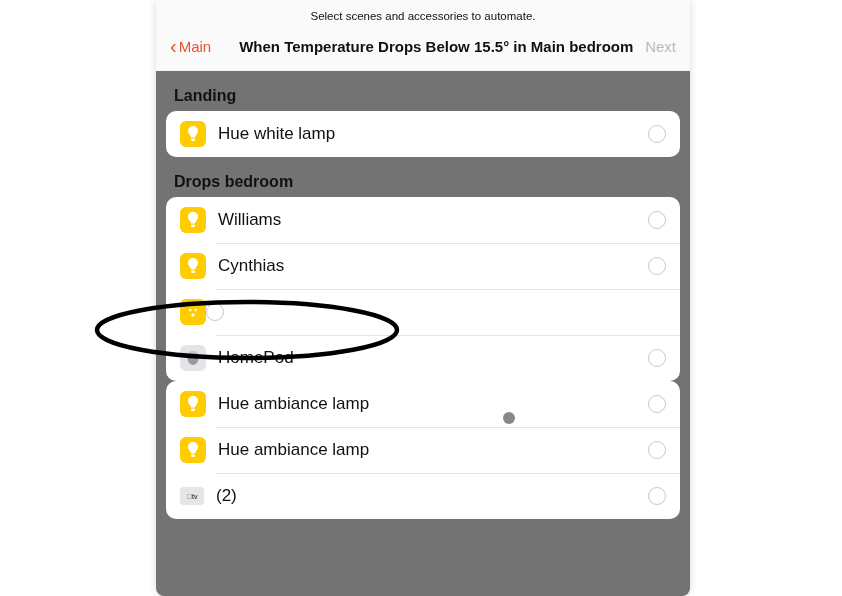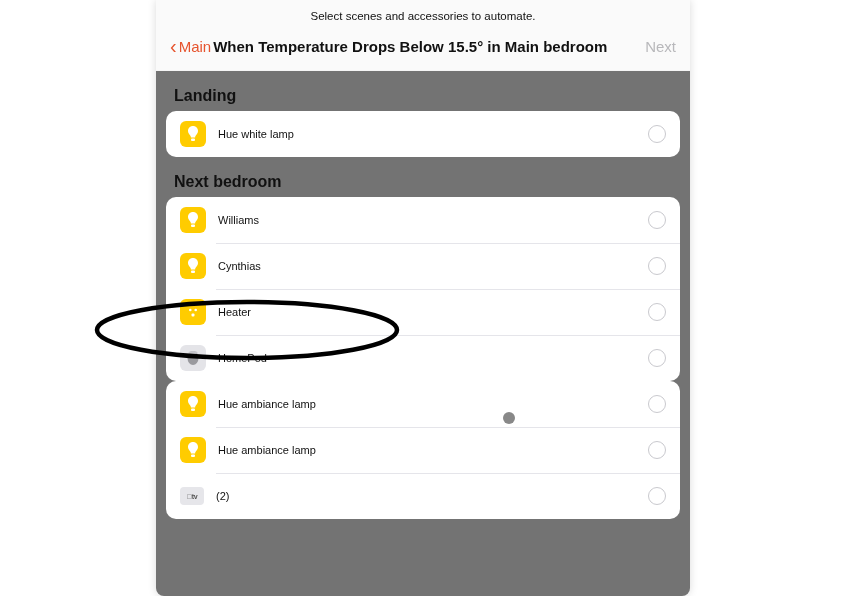--- a/index.html
+++ b/index.html
@@ -49,21 +49,21 @@
     }
     .back-btn .chev {
       font-size: 20px;
       line-height: 1;
       font-weight: 500;
     }
     .navtitle {
       font-size: 15px;
       font-weight: 600;
       color: #111;
-      margin-left: 2px;
+      margin-left: 28px;
       flex: 1;
       white-space: nowrap;
     }
     .next-btn {
       color: #b8b8bb;
       font-size: 15px;
     }
     .content {
       flex: 1;
       overflow: hidden;
@@ -104,21 +104,21 @@
       align-items: center;
       justify-content: center;
       flex-shrink: 0;
     }
     .icon-wrap.yellow { background: #ffcc00; }
     .icon-wrap.grey { background: #e4e4e8; }
     .bulb-svg { width: 14px; height: 18px; }
     .outlet-svg { width: 16px; height: 16px; }
     .row-label {
       margin-left: 12px;
-      font-size: 11px;
+      font-size: 17px;
       color: #111;
       flex: 1;
     }
     .check-circle {
       width: 18px;
       height: 18px;
       border-radius: 50%;
       border: 1.5px solid #c9c9ce;
       flex-shrink: 0;
     }
@@ -177,21 +177,21 @@
           <svg class="bulb-svg" viewBox="0 0 14 18">
               <path d="M7 1c3 0 5 2.2 5 5 0 1.8-1 3-2 4.2-.6.7-.9 1.4-.9 2.3H4.9c0-.9-.3-1.6-.9-2.3C3 9 2 7.8 2 6c0-2.8 2-5 5-5z" fill="#fff"></path>
               <rect x="5" y="13.5" width="4" height="2.5" rx="1" fill="#fff"></rect>
             </svg>
         </div>
         <div class="row-label">Hue white lamp</div>
         <div class="check-circle"></div>
       </div>
     </div>
 
-    <div class="section-header">Next bedroom</div>
+    <div class="section-header">Drops bedroom</div>
     <div class="group">
       <div class="row">
         <div class="icon-wrap yellow">
           <svg class="bulb-svg" viewBox="0 0 14 18">
               <path d="M7 1c3 0 5 2.2 5 5 0 1.8-1 3-2 4.2-.6.7-.9 1.4-.9 2.3H4.9c0-.9-.3-1.6-.9-2.3C3 9 2 7.8 2 6c0-2.8 2-5 5-5z" fill="#fff"></path>
               <rect x="5" y="13.5" width="4" height="2.5" rx="1" fill="#fff"></rect>
             </svg>
         </div>
         <div class="row-label">Williams</div>
         <div class="check-circle"></div>
@@ -208,21 +208,20 @@
       </div>
       <div class="row">
         <div class="icon-wrap yellow">
           <svg class="outlet-svg" viewBox="0 0 16 16">
               <rect x="1" y="1" width="14" height="14" rx="3" fill="none"></rect>
               <circle cx="5.3" cy="6" r="1.3" fill="#fff"></circle>
               <circle cx="10.7" cy="6" r="1.3" fill="#fff"></circle>
               <rect x="6.5" y="9.5" width="3" height="3" rx="1" fill="#fff"></rect>
             </svg>
         </div>
-        <div class="row-label">Heater</div>
         <div class="check-circle"></div>
       </div>
       <div class="row">
         <div class="icon-wrap grey">
           <svg class="homepod-svg" viewBox="0 0 16 18">
               <ellipse cx="8" cy="9" rx="5.5" ry="7" fill="#9a9a9e"></ellipse>
               <ellipse cx="8" cy="3.5" rx="4.5" ry="1.6" fill="#c7c7cc"></ellipse>
             </svg>
         </div>
         <div class="row-label">HomePod</div>

